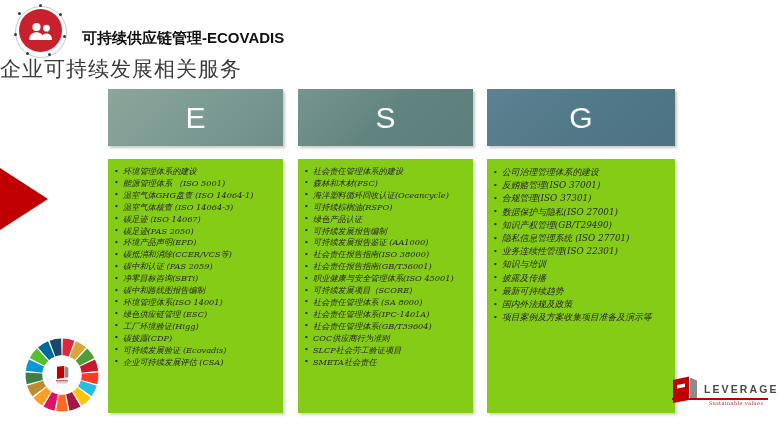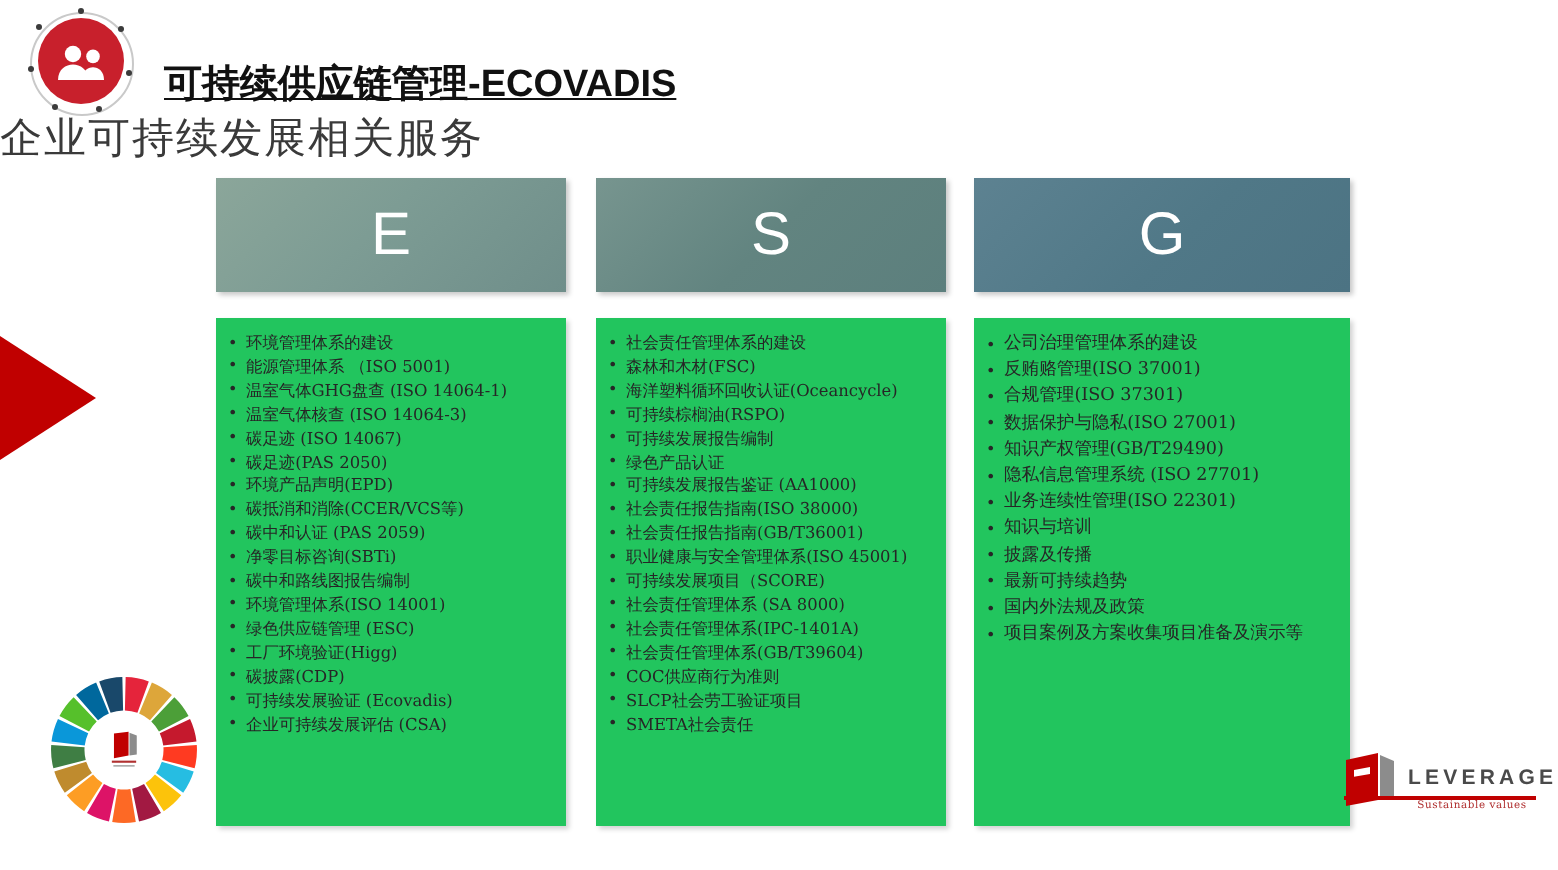--- a/index.html
+++ b/index.html
@@ -75,26 +75,25 @@
     width: 3px;
     height: 3px;
     background: #3b3b3b;
     border-radius: 50%;
   }
 
   .header-title {
     position: absolute;
     left: 82px;
     top: 29px;
-    font-size: 19px;
+    font-size: 15px;
     font-weight: bold;
     color: #111111;
     letter-spacing: 0px;
     white-space: nowrap;
-    text-decoration: underline;
   }
 
   
   .main-title {
     position: absolute;
     left: 0;
     top: 55px;
     width: 779px;
     text-align: left;
     font-family: "DejaVu Serif", serif;
@@ -133,24 +132,25 @@
   }
   .col-s .col-head {
     background: linear-gradient(135deg, #77958f 0%, #628480 50%, #5c7f7d 100%);
   }
   .col-g .col-head {
     background: linear-gradient(135deg, #5d8291 0%, #507887 55%, #4c7383 100%);
   }
 
   .col-body {
     margin-top: 13px;
-    background: #22c55e;
+    background: #84cc16;
     box-shadow: 1.5px 1.5px 2.5px rgba(0,0,0,0.18);
     padding: 7px 4px 7px 4px;
     box-sizing: border-box;
+    font-style: italic;
   }
   .col-e .col-body { height: 254px; }
   .col-s .col-body { height: 254px; }
   .col-g .col-body { height: 254px; }
 
   ul.items {
     list-style: none;
     margin: 0;
     padding: 0;
   }
@@ -294,22 +294,22 @@
   <div class="col col-s">
     <div class="col-head">
       <span>S</span>
     </div>
     <div class="col-body">
       <ul class="items">
         <li>社会责任管理体系的建设</li>
         <li>森林和木材(FSC)</li>
         <li>海洋塑料循环回收认证(Oceancycle)</li>
         <li>可持续棕榈油(RSPO)</li>
+        <li>绿色产品认证</li>
         <li>可持续发展报告编制</li>
-        <li>绿色产品认证</li>
         <li>可持续发展报告鉴证 (AA1000)</li>
         <li>社会责任报告指南(ISO 38000)</li>
         <li>社会责任报告指南(GB/T36001)</li>
         <li>职业健康与安全管理体系(ISO 45001)</li>
         <li>可持续发展项目（SCORE)</li>
         <li>社会责任管理体系 (SA 8000)</li>
         <li>社会责任管理体系(IPC-1401A)</li>
         <li>社会责任管理体系(GB/T39604)</li>
         <li>COC供应商行为准则</li>
         <li>SLCP社会劳工验证项目</li>

